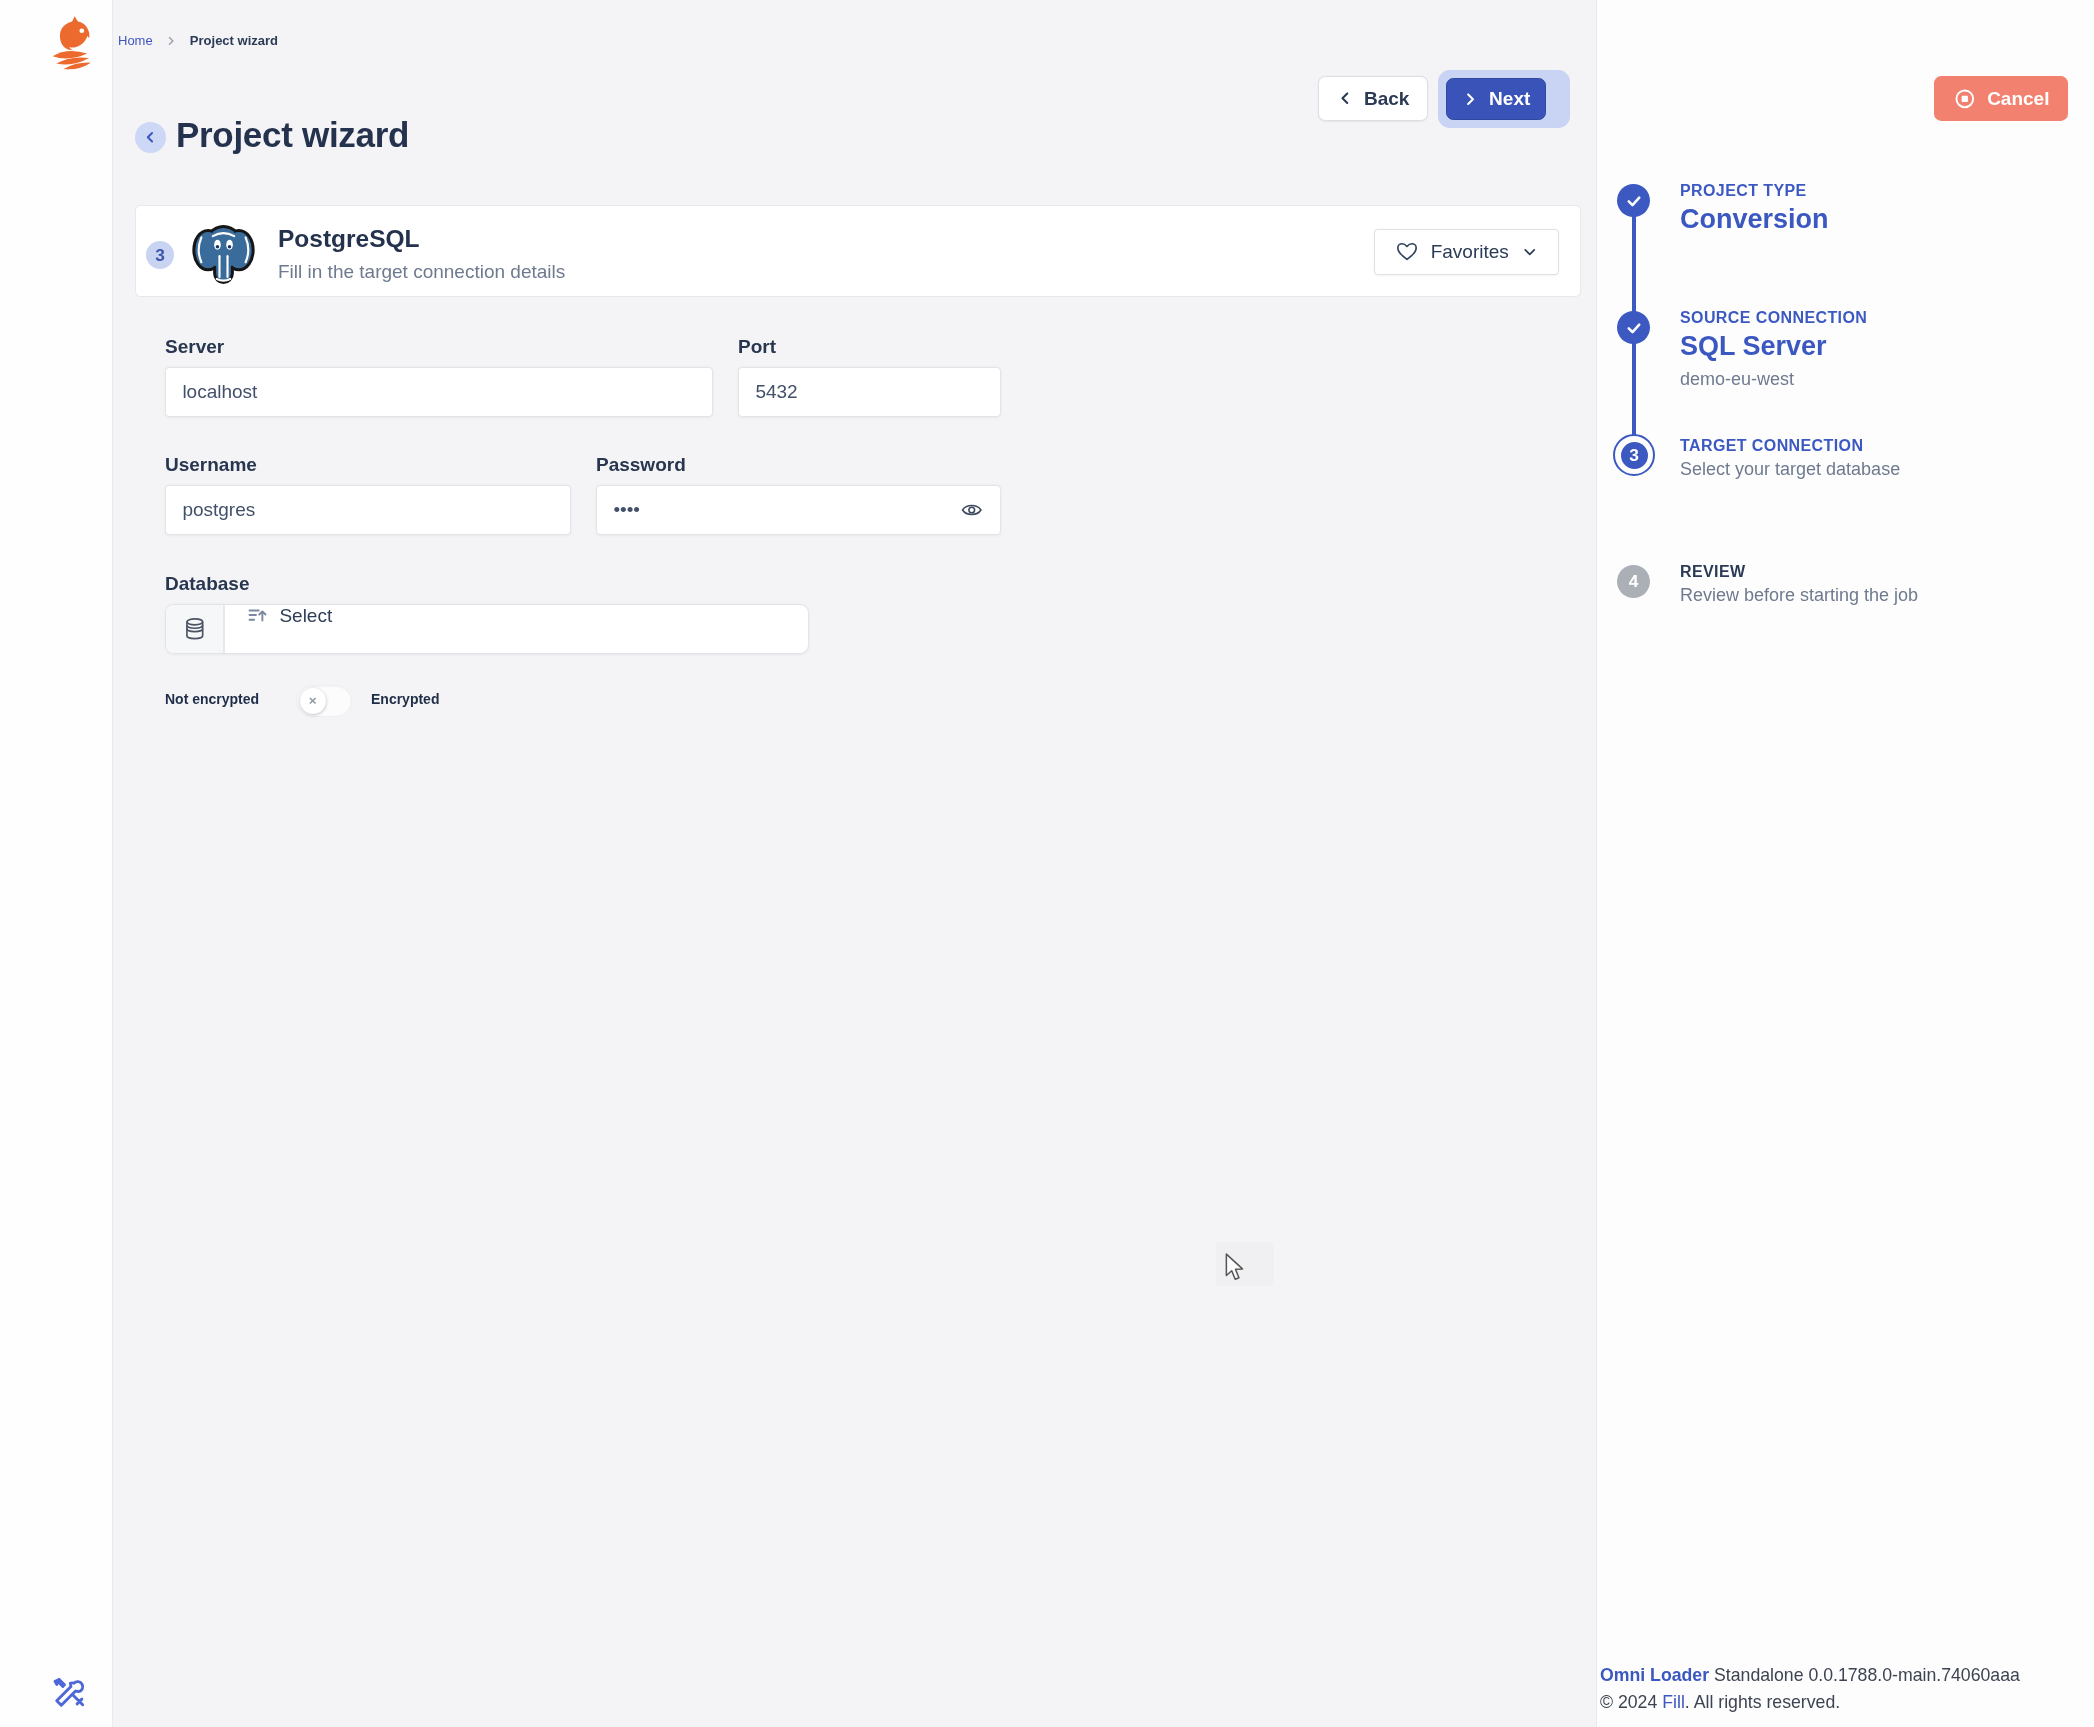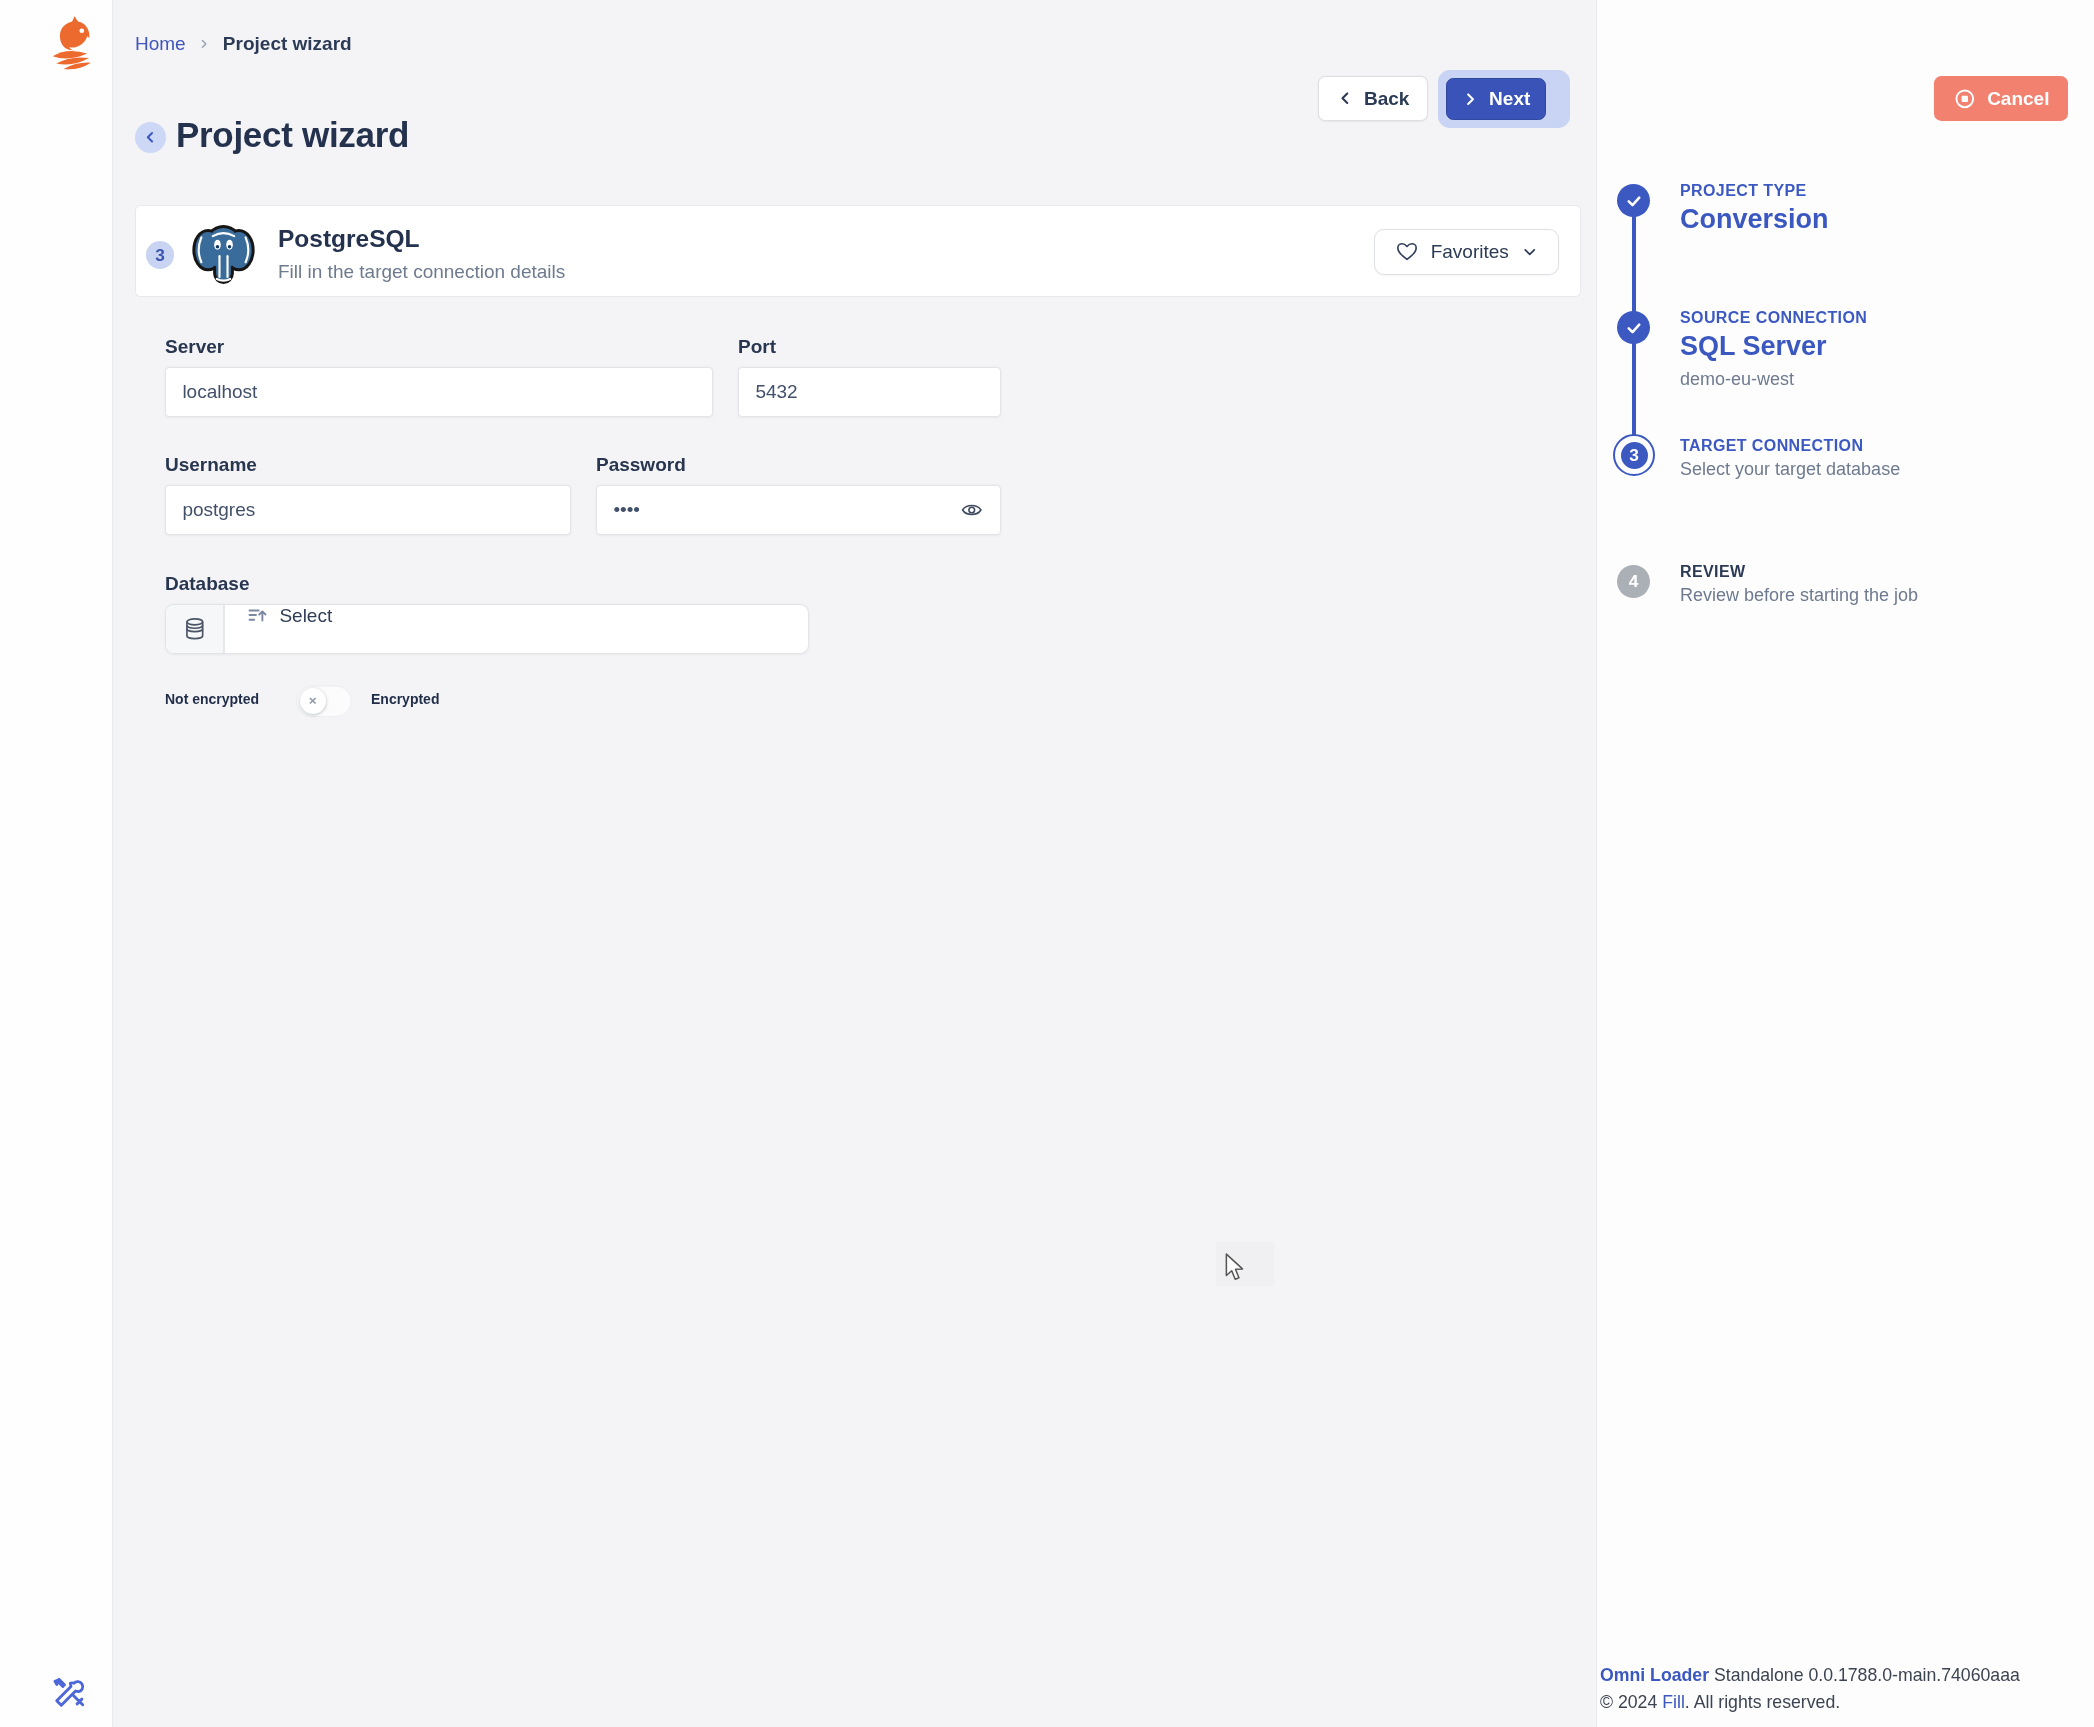--- a/index.html
+++ b/index.html
@@ -9,31 +9,31 @@
     font-family: "Liberation Sans", sans-serif;
     background: #f4f4f6; color: #25334f;
   }
   .abs { position: absolute; }
 
   
   .sidebar { left:0; top:0; width:113px; height:1727px; background:#fefefe; border-right:0.9px solid #e9eaec; z-index:5; }
   .rightpanel { left:1596px; top:0; width:499px; height:1727px; background:#fdfdfe; border-left:0.9px solid #e9eaec; z-index:5; }
 
   
-  .breadcrumb { left:135px; top:33px; display:flex; align-items:center; gap:12.7px; font-size:19px; }
+  .breadcrumb { left:118px; top:33px; display:flex; align-items:center; gap:12.7px; font-size:13px; }
   .crumb-link { color:#4156bd; cursor:pointer; }
   .crumb-current { color:#2b3a55; font-weight:700; }
 
   
   .btn { display:flex; align-items:center; justify-content:center; gap:11px; border-radius:7.3px; font-size:19px; font-weight:700; cursor:pointer; }
   .btn-back { left:1318px; top:76px; width:110px; height:45px; background:#fff; border:0.9px solid #dcdee3; color:#2b3a55; box-shadow:0 0.9px 1.8px rgba(16,24,40,.06); }
   .next-ring { left:1438px; top:70px; width:132px; height:58px; border-radius:11.8px; background:#c9d3f3; }
   .btn-next { left:1446px; top:78px; width:100px; height:42px; background:#3a53b8; border:0.9px solid #31489f; color:#fff; }
   .btn-cancel { left:1934px; top:76px; width:134px; height:45px; background:#f28170; color:#fff; border:none; z-index:6; }
-  .btn-favorites { left:1374px; top:229px; width:185px; height:46px; border-radius:10px; background:#fff; border:0.9px solid #dfe1e6; color:#2b3a55; box-shadow:0 0.9px 1.8px rgba(16,24,40,.05); gap:12.7px; }
+  .btn-favorites { left:1374px; top:229px; width:185px; height:46px; border-radius:4px; background:#fff; border:0.9px solid #dfe1e6; color:#2b3a55; box-shadow:0 0.9px 1.8px rgba(16,24,40,.05); gap:12.7px; }
 
   
   .title-back { left:135px; top:122px; width:31px; height:31px; border-radius:50%; background:#cdd8f6; display:flex; align-items:center; justify-content:center; cursor:pointer; }
   .page-title { left:176px; top:115px; font-size:35px; font-weight:700; color:#24324e; letter-spacing:-0.3px; }
 
   
   .card { left:135px; top:205px; width:1446px; height:92px; background:#fff; border:0.9px solid #e7e8eb; border-radius:5.5px; }
   .step-badge { left:146px; top:241px; width:28px; height:28px; border-radius:50%; background:#c9d4f2; color:#3e55ae; font-size:17.3px; font-weight:700; display:flex; align-items:center; justify-content:center; }
   .db-logo { left:189px; top:220px; width:69px; height:67px; }
   .card-title { left:278px; top:225px; font-size:24.5px; font-weight:700; color:#24324e; }

